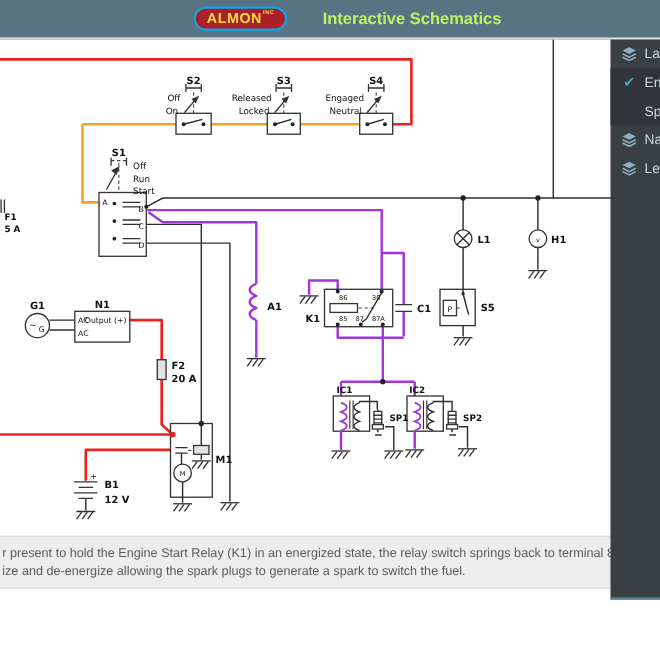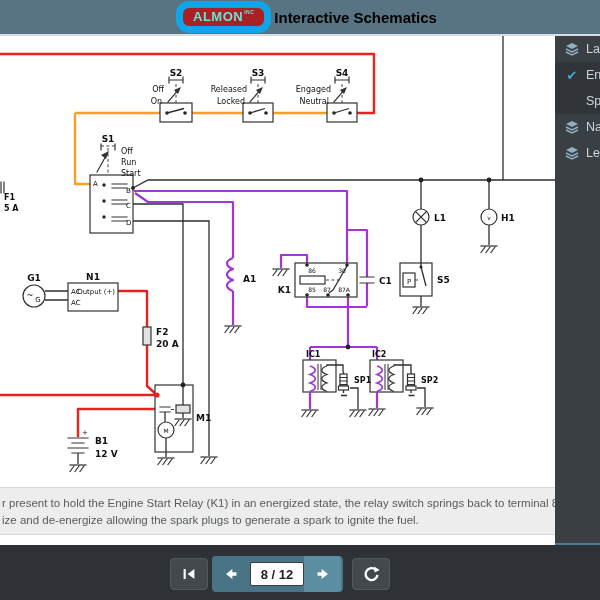--- a/index.html
+++ b/index.html
@@ -1,25 +1,25 @@
 <!DOCTYPE html>
 <html style="--header-bg: #587381; --header-line: #d7dde0; --logo-red: #ab2026; --red: #e8231d; --orange: #f6a21e; --purple: #a135d8; --wire: #2e2e2e; --sidebar-bg: #3a3f44; --sidebar-sub: #313539; --sidebar-text: #ccd6dd; --accent: #4aa6c9; --icon-blue: #8fb0c2; --pager: #497486; --pager-light: #5d8fa3; --btn: #43484c; --btn-border: #54585c; --bar: #2e3236; --desc-bg: #ededed; --desc-text: #565b5f;"><head>
 <meta charset="utf-8">
 <style>
   html,body{margin:0;padding:0;background:#888;}
   .stage{position:relative;width:600px;height:600px;overflow:hidden;background:#fff;
          font-family:"Liberation Sans","DejaVu Sans",sans-serif;}
   
   .hdr{position:absolute;left:0;top:0;width:600px;height:36px;background:var(--header-bg);
        border-bottom:2px solid var(--header-line);box-sizing:border-box;display:flex;align-items:center;}
-  .logo{margin-left:176px;background:var(--logo-red);border:7px solid #0ea5e9;border-radius:13px;
-        padding:2px 10px 3px 10px;color:#5eead4;font-weight:bold;font-size:13px;letter-spacing:.5px;
+  .logo{margin-left:176px;background:var(--logo-red);border:2px solid #0ea5e9;border-radius:13px;
+        padding:2px 10px 3px 10px;color:#fde047;font-weight:bold;font-size:13px;letter-spacing:.5px;
         display:flex;align-items:center;line-height:1;}
   .logo .inc{font-size:5px;margin-left:1px;align-self:flex-start;}
-  .hdr h1{margin:0 0 0 3px;color:#000000;font-size:15px;font-weight:bold;}
+  .hdr h1{margin:0 0 0 32px;color:#bef264;font-size:15px;font-weight:bold;}
   
   .schem{position:absolute;left:0;top:36px;width:600px;height:450px;}
   svg{font-family:"DejaVu Sans","Liberation Sans",sans-serif;}
   svg text{fill:#111;}
   .st{stroke:#333;stroke-width:1.2;fill:none;stroke-linecap:square;}
   .bx{fill:#fff;stroke:#333;stroke-width:1.2;}
   .bxg{fill:#e2e2e2;stroke:#333;stroke-width:1.2;}
   .dash{stroke:#444;stroke-width:1;fill:none;stroke-dasharray:3,2.4;}
   .wb{stroke:var(--wire);stroke-width:1.3;fill:none;}
   .wbt{stroke:var(--wire);stroke-width:1;fill:none;}
@@ -340,21 +340,21 @@
           <text x="306" y="357" font-size="8" font-weight="bold">IC1</text>
           <text x="372" y="357" font-size="8" font-weight="bold">IC2</text>
           <text x="354" y="383" font-size="8" font-weight="bold">SP1</text>
           <text x="421" y="383" font-size="8" font-weight="bold">SP2</text>
         </g>
     </svg>
   </div>
 
   <div class="desc">
     <div>r present to hold the Engine Start Relay (K1) in an energized state, the relay switch springs back to terminal 87A. While</div>
-    <div>ize and de-energize allowing the spark plugs to generate a spark to ignite the fuel.</div>
+    <div>ize and de-energize allowing the spark plugs to generate a spark to switch the fuel.</div>
   </div>
 
   <div class="sidebar">
     <div class="sb-item">
       <span class="ic">
         <svg width="14" height="14" viewBox="0 0 14 14">
             <path d="M7 1 L13 4 L7 7 L1 4 Z" fill="var(--icon-blue)"></path>
             <path d="M1 7 L7 10 L13 7" fill="none" stroke="var(--icon-blue)" stroke-width="1.4"></path>
             <path d="M1 10 L7 13 L13 10" fill="none" stroke="var(--icon-blue)" stroke-width="1.4"></path>
           </svg>
@@ -386,41 +386,14 @@
         <svg width="14" height="14" viewBox="0 0 14 14">
             <path d="M7 1 L13 4 L7 7 L1 4 Z" fill="var(--icon-blue)"></path>
             <path d="M1 7 L7 10 L13 7" fill="none" stroke="var(--icon-blue)" stroke-width="1.4"></path>
             <path d="M1 10 L7 13 L13 10" fill="none" stroke="var(--icon-blue)" stroke-width="1.4"></path>
           </svg>
       </span>
       <span>Legend</span>
     </div>
   </div>
 
-  <div class="bbar">
-    <button class="nbtn" style="left:170px;top:13px;width:38px;height:32px;">
-      <svg width="18" height="18" viewBox="0 0 20 20">
-          <rect x="4" y="4.5" width="2.4" height="11" fill="#fff"></rect>
-          <path d="M16 4.5 L8.5 10 L16 15.5 Z" fill="#fff"></path>
-        </svg>
-    </button>
-    <div class="pgroup">
-      <button class="parrow">
-        <svg width="18" height="18" viewBox="0 0 20 20">
-            <path d="M16 8 H11.5 V4.5 L4.5 10 L11.5 15.5 V12 H16 Z" fill="#fff"></path>
-          </svg>
-      </button>
-      <input class="page-box" value="8 / 12" style="">
-      <button class="parrow pnext">
-        <svg width="18" height="18" viewBox="0 0 20 20">
-            <path d="M4 8 H8.5 V4.5 L15.5 10 L8.5 15.5 V12 H4 Z" fill="#fff"></path>
-          </svg>
-      </button>
-    </div>
-    <button class="nbtn" style="left:352px;top:13px;width:38px;height:32px;">
-      <svg width="19" height="19" viewBox="0 0 20 20">
-          <path d="M14.6 5.2 A6.3 6.3 0 1 0 16.3 10.5" fill="none" stroke="#fff" stroke-width="2.5"></path>
-          <polygon points="12.8,1.6 13.2,8 18.6,5.2" fill="#fff"></polygon>
-        </svg>
-    </button>
-  </div>
 
 </div>
 
 </body></html>

